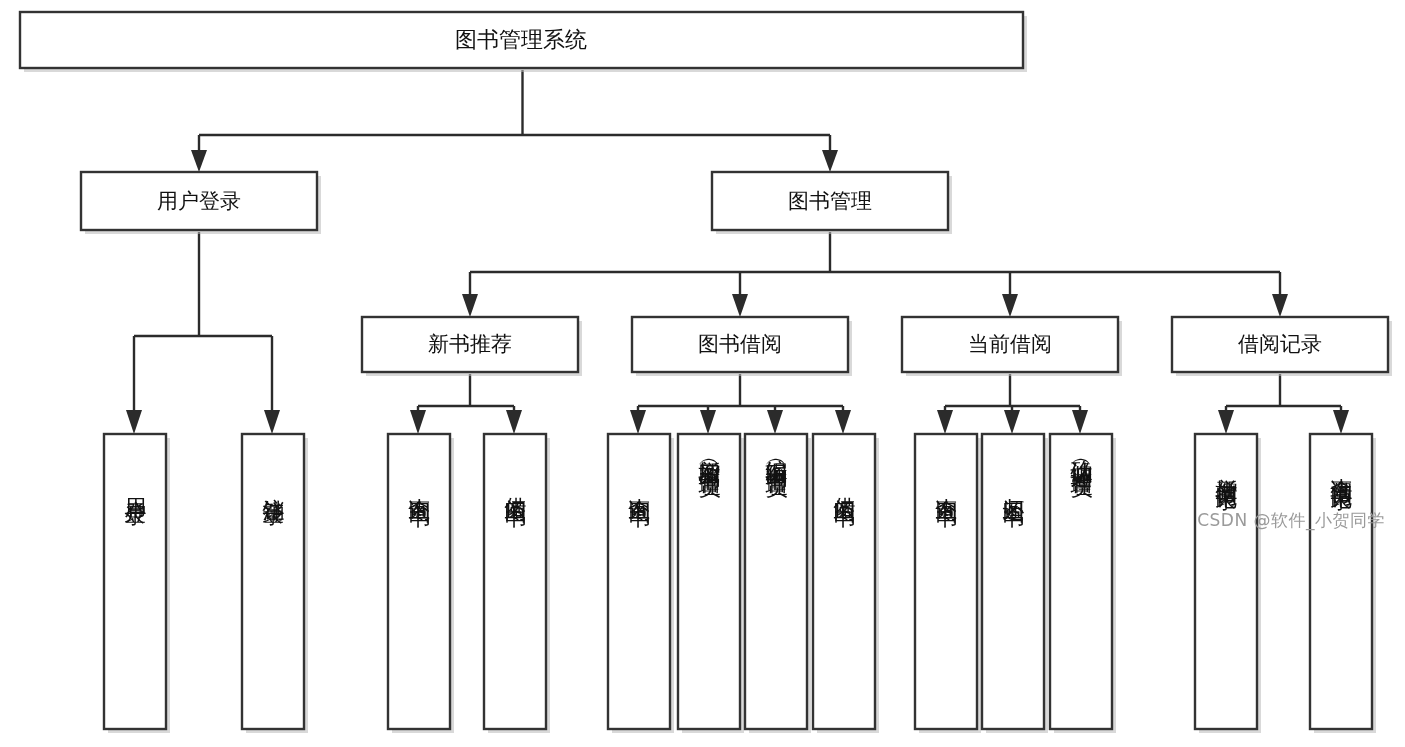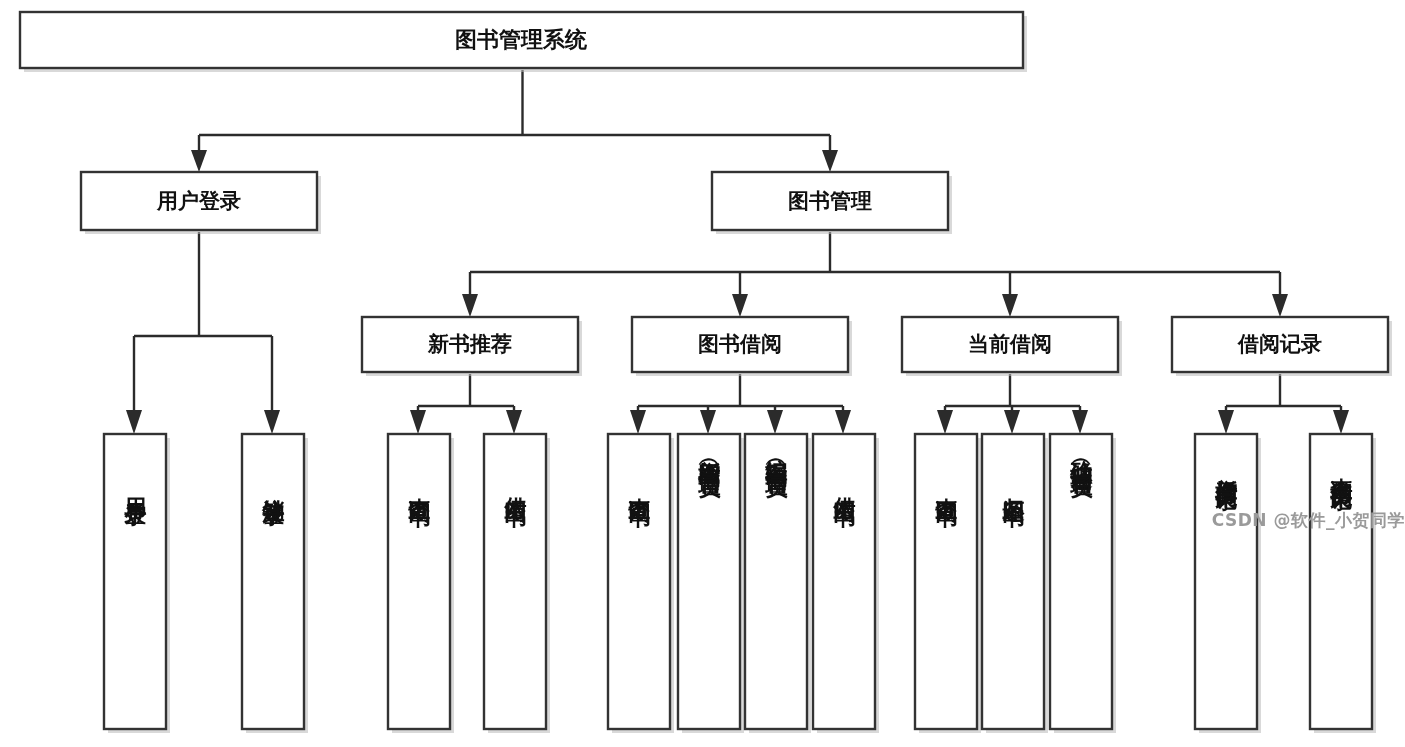--- a/index.html
+++ b/index.html
@@ -11,21 +11,20 @@
     width: 1405px;
     height: 747px;
     font-family: "DejaVu Sans", "Liberation Sans", sans-serif;
     overflow: hidden;
     position: relative;
   }
   #diagram-root {
     position: relative;
     width: 1405px;
     height: 538px;
-    font-weight: bold;
   }
   svg.diagram {
     position: absolute;
     top: 0;
     left: 0;
     width: 1405px;
     height: 747px;
   }
   .node-rect {
     fill: #ffffff;
@@ -68,21 +67,21 @@
     text-orientation: upright;
     font-family: "DejaVu Sans", "Liberation Sans", sans-serif;
     font-size: 22px;
     line-height: 1.22;
     letter-spacing: 2.5px;
     color: #111111;
     white-space: nowrap;
   }
   .watermark {
     position: absolute;
-    right: 0;
+    right: 20px;
     bottom: 6px;
     font-family: "DejaVu Sans", "Liberation Sans", sans-serif;
     font-size: 17px;
     color: #9a9a9a;
     letter-spacing: 0.5px;
     user-select: none;
   }
 </style>
 </head>
 <body>

